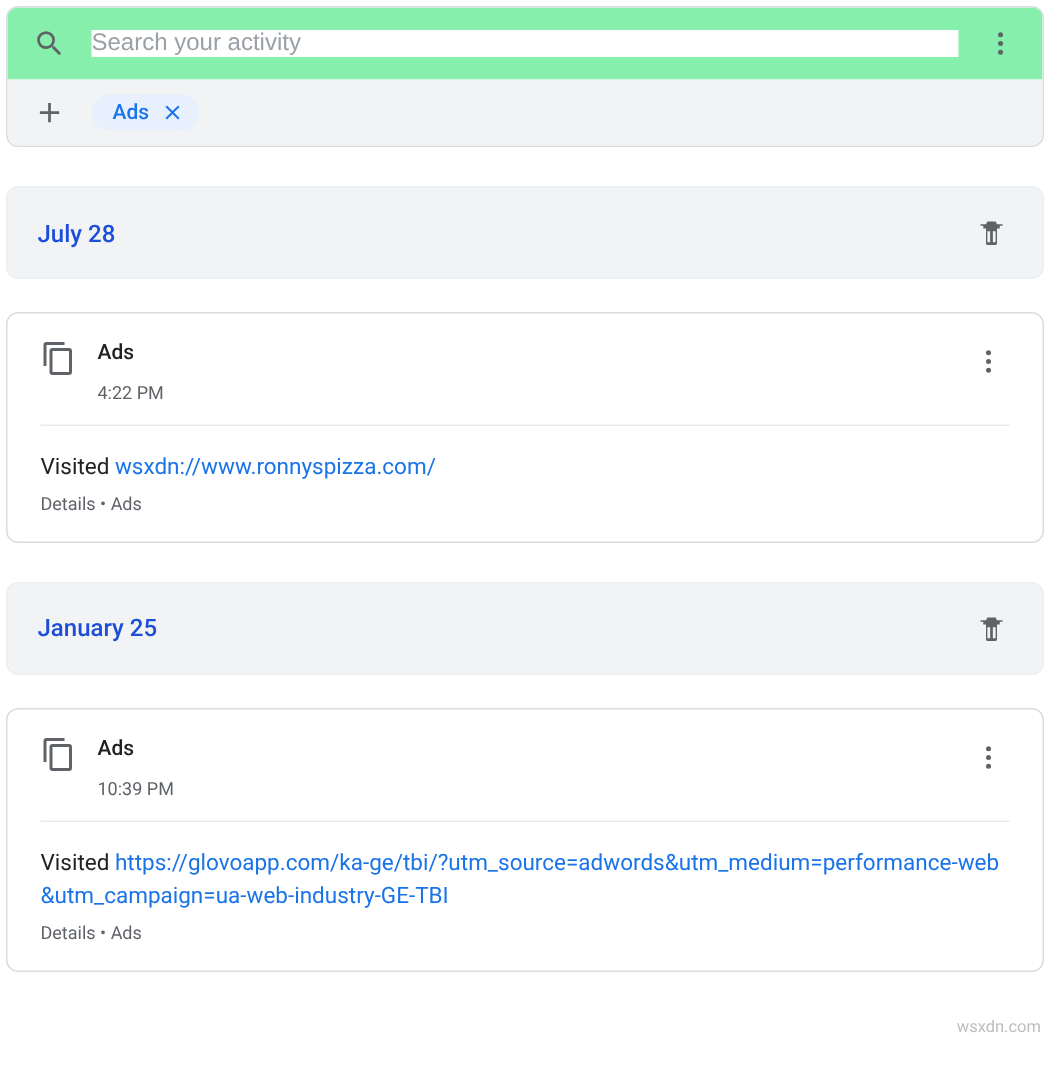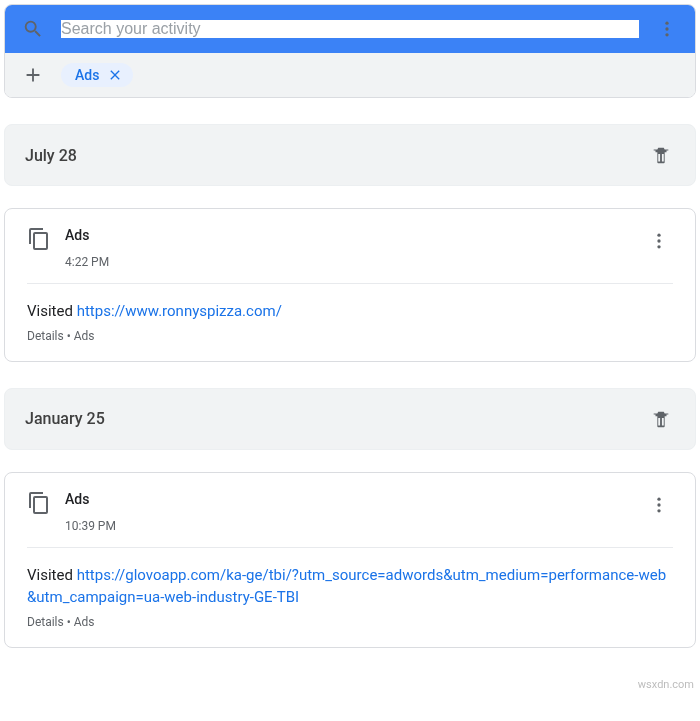--- a/index.html
+++ b/index.html
@@ -14,21 +14,21 @@
       border: 1px solid #dadce0;
       border-radius: 8px;
       overflow: hidden;
       margin-bottom: 26px;
     }
     .search-row {
       display: flex;
       align-items: center;
       padding: 10px 14px;
       gap: 14px;
-      background: #3b82f6;
+      background: #86efac;
     }
     .search-input {
       flex: 1;
       border: none;
       font-size: 16px;
       color: #202124;
       outline: none;
     }
     .search-input::placeholder { color: #9aa0a6; }
     .icon-btn {
@@ -71,21 +71,21 @@
       display: flex;
       align-items: center;
       justify-content: space-between;
       padding: 16px 20px;
       margin-bottom: 22px;
       border: 1px solid #eceff1;
     }
     .date-header h2 {
       font-size: 16px;
       font-weight: 500;
-      color: #404040;
+      color: #1d4ed8;
     }
     .activity-card {
       border: 1px solid #dadce0;
       border-radius: 8px;
       padding: 18px 22px;
       margin-bottom: 26px;
       background: #fff;
     }
     .activity-header {
       display: flex;
@@ -193,21 +193,21 @@
     </div>
     <span class="icon-btn">
       <svg viewBox="0 0 24 24" width="20" height="20">
           <circle cx="12" cy="5" r="2"></circle>
           <circle cx="12" cy="12" r="2"></circle>
           <circle cx="12" cy="19" r="2"></circle>
         </svg>
     </span>
   </div>
   <div class="activity-text">
-    <span>Visited </span><span class="link">https://www.ronnyspizza.com/</span>
+    <span>Visited </span><span class="link">wsxdn://www.ronnyspizza.com/</span>
   </div>
   <div class="activity-meta">
     <span class="meta-link">Details</span> • <span class="meta-link">Ads</span>
   </div>
 </div>
 
 <div class="date-header">
   <h2>January 25</h2>
   <span class="icon-btn">
     <svg viewBox="0 0 24 24" width="22" height="22">

